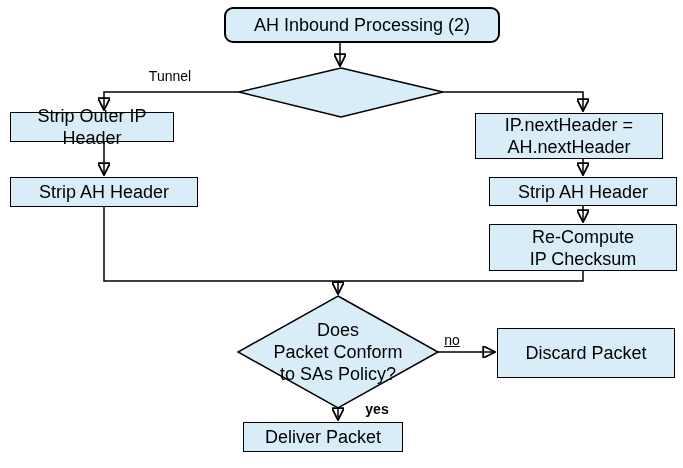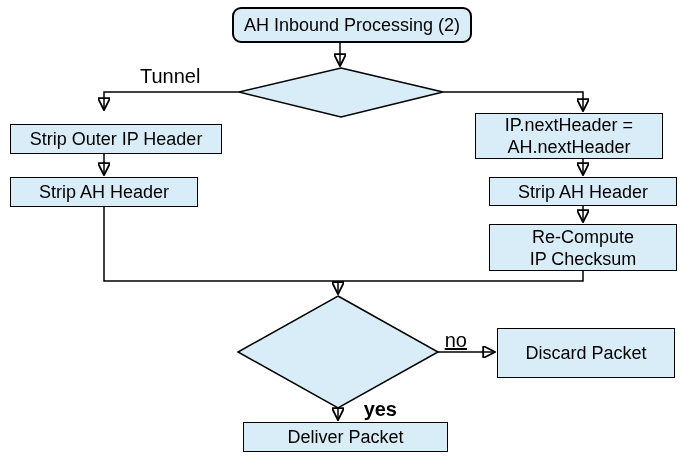--- a/index.html
+++ b/index.html
@@ -48,23 +48,23 @@
     position: absolute;
     background: transparent;
     border: none;
     text-align: center;
     font-size: 18px;
     line-height: 22px;
     white-space: pre-line;
   }
   .edge-label {
     position: absolute;
-    font-size: 20px;
+    font-size: 14px;
     line-height: 20px;
-    text-align: right;
+    text-align: center;
     white-space: nowrap;
   }
 </style>
 </head>
 <body>
 
 <div class="canvas">
 
   <svg class="edges" width="683" height="468" viewBox="0 0 683 468" xmlns="http://www.w3.org/2000/svg">
     <defs>
@@ -87,39 +87,42 @@
     <path d="M104,207 L104,281 L583,281 L583,271"></path>
     <path d="M338,281 L338,293" marker-end="url(#arr)"></path>
 
     <path d="M438,352 L494,352" marker-end="url(#arr)"></path>
     <path d="M338,408 L338,419" marker-end="url(#arr)"></path>
 
     <polygon class="diamond" points="341,68 443,92 341,117 239,92"></polygon>
     <polygon class="diamond" points="338,296 438,352 338,408 238,352"></polygon>
   </svg>
 
-  <div class="node title-node" style="left:232px; top:7px; width:240px; height:36px;">AH Inbound Processing (2)</div>
+  <div class="node title-node" style="left:224px; top:7px; width:276px; height:36px;">AH Inbound Processing (2)</div>
 
-  <div class="node" style="left:10px; top:124px; width:212px; height:30px;">Strip Outer IP Header</div>
+  <div class="node" style="left:10px; top:112px; width:164px; height:30px;">Strip Outer IP Header</div>
 
   <div class="node" style="left:10px; top:177px; width:188px; height:30px;">Strip AH Header</div>
 
   <div class="node" style="left:475px; top:113px; width:188px; height:46px;">IP.nextHeader =
 AH.nextHeader</div>
 
   <div class="node" style="left:489px; top:177px; width:188px; height:29px;">Strip AH Header</div>
 
   <div class="node" style="left:497px; top:328px; width:178px; height:50px;">Discard Packet</div>
 
   <div class="node" style="left:489px; top:224px; width:188px; height:47px;">Re-Compute
 IP Checksum</div>
 
-  <div class="node" style="left:243px; top:422px; width:205px; height:30px;">Deliver Packet</div>
+  <div class="node" style="left:243px; top:422px; width:160px; height:30px;">Deliver Packet</div>
 
 
+  <div class="diamond-label" style="left:248px; top:319px; width:180px;">Does
+Packet Conform
+to SAs Policy?</div>
 
   <div class="edge-label" style="left:140px; top:66px; width:60px;">Tunnel</div>
 
 
   <div class="edge-label" style="left:437px; top:330px; width:30px;text-decoration:underline;">no</div>
 
   <div class="edge-label" style="left:357px; top:399px; width:40px;font-weight:bold;">yes</div>
 
 </div>
 

